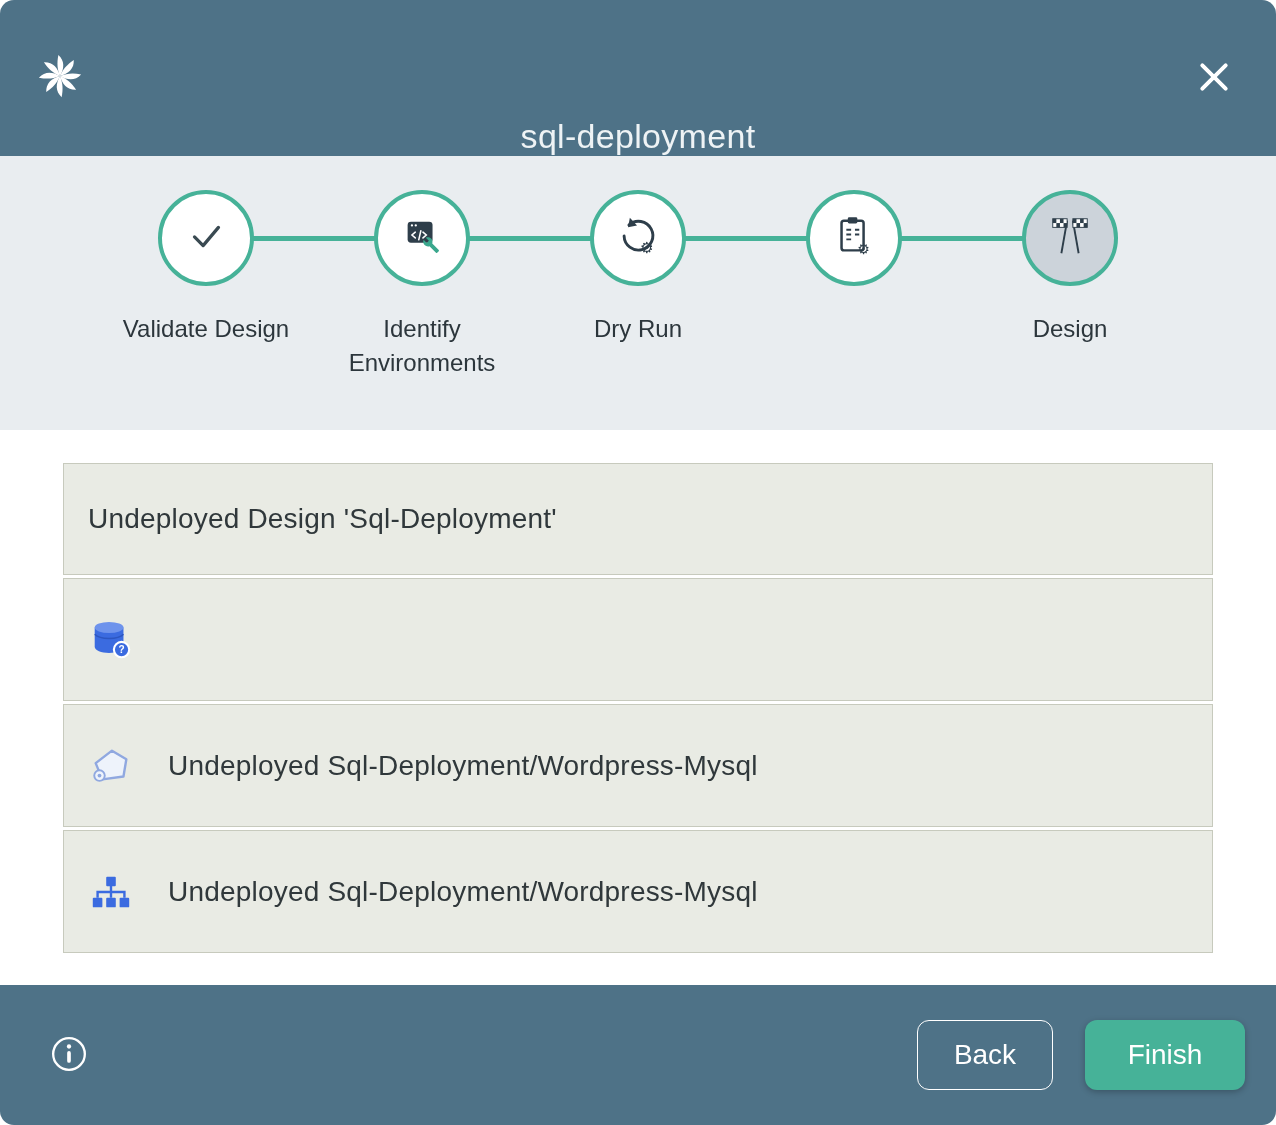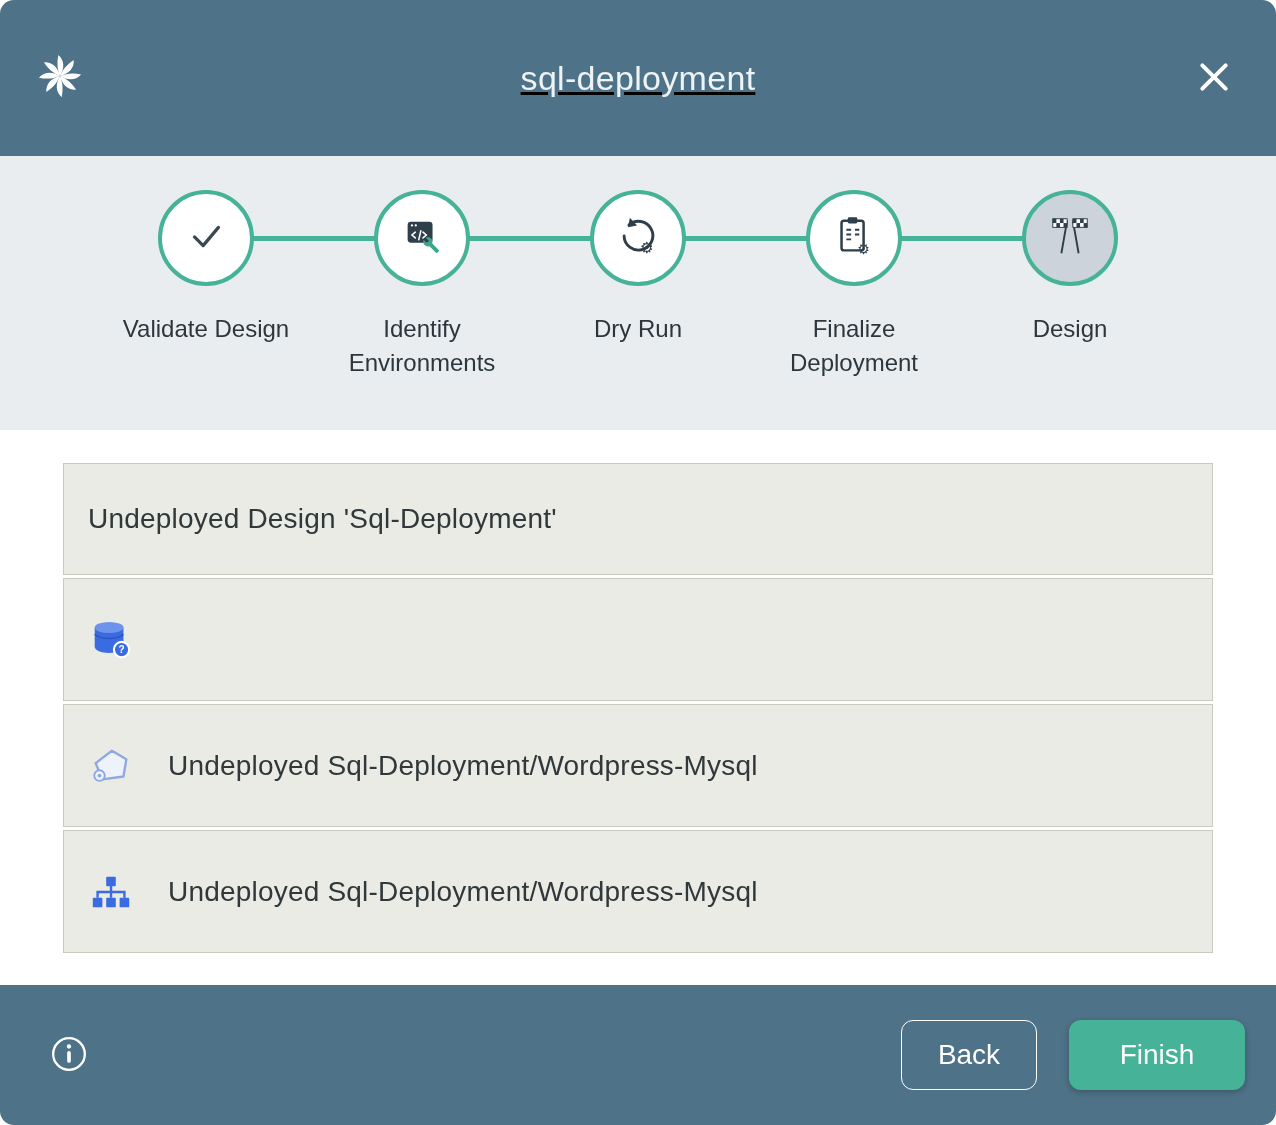--- a/index.html
+++ b/index.html
@@ -11,21 +11,21 @@
     --row-border:#c7cabd;
     --icon-blue:#3b6be0;
     --text-dark:#2c363c;
   }
   *{box-sizing:border-box;margin:0;padding:0;}
   html,body{width:1276px;height:1125px;}
   body{font-family:"Liberation Sans",sans-serif;background:#fff;}
   .modal{width:1276px;height:1125px;border-radius:14px;overflow:hidden;display:flex;flex-direction:column;background:#fff;}
 
   
-  .header{height:156px;background:var(--header-bg);position:relative;display:flex;align-items:center;justify-content:center;flex:0 0 auto;text-decoration:underline;}
+  .header{height:156px;background:var(--header-bg);position:relative;display:flex;align-items:flex-end;justify-content:center;flex:0 0 auto;}
   .header .logo{position:absolute;left:34px;top:50px;width:52px;height:52px;}
   .header .title{color:#eef3f5;font-size:34px;letter-spacing:.3px;}
   .header .close{position:absolute;right:40px;top:56px;width:44px;height:44px;background:none;border:none;cursor:pointer;}
 
   
   .stepper{height:274px;background:var(--stepper-bg);display:flex;justify-content:center;padding-top:34px;flex:0 0 auto;}
   .step{width:216px;position:relative;display:flex;flex-direction:column;align-items:center;}
   .step + .step::before{content:"";position:absolute;top:46px;left:-108px;width:216px;height:5px;background:var(--accent);}
   .circle{position:relative;z-index:1;width:96px;height:96px;border-radius:50%;border:4px solid var(--accent);background:#fff;display:flex;align-items:center;justify-content:center;cursor:pointer;}
   .step.active .circle{background:var(--active-fill);}
@@ -38,21 +38,21 @@
   .row.iconrow{height:123px;}
   .row .ricon{width:46px;height:46px;margin-right:34px;flex:0 0 auto;}
   .row .rtext{font-size:28px;color:#30383b;letter-spacing:.2px;}
 
   
   .footer{height:140px;background:var(--header-bg);display:flex;align-items:center;flex:0 0 auto;}
   .info-btn{margin-left:48px;width:42px;height:42px;background:none;border:none;cursor:pointer;}
   .footer .spacer{flex:1;}
   .btn{height:70px;border-radius:12px;font-size:28px;font-family:"Liberation Sans",sans-serif;cursor:pointer;}
   .btn-back{width:136px;background:transparent;border:1.5px solid #fff;color:#fff;margin-right:32px;}
-  .btn-finish{width:176px;background:var(--accent);border:none;color:#fff;margin-right:31px;box-shadow:0 2px 6px rgba(0,0,0,.25);}
+  .btn-finish{width:160px;background:var(--accent);border:none;color:#fff;margin-right:31px;box-shadow:0 2px 6px rgba(0,0,0,.25);}
 </style>
 </head>
 <body>
 
 <div class="modal">
 
   <div class="header">
     <span class="logo">
       <svg viewBox="0 0 48 48" width="52" height="52">
         <g fill="#ffffff">
@@ -122,21 +122,20 @@
       <div class="circle">
         <span>
           <svg viewBox="0 0 48 48" width="46" height="46">
             <rect x="11" y="8" width="23" height="31" rx="2.5" fill="none" stroke="#2e3e4a" stroke-width="2.6"></rect>
             <rect x="17.5" y="4.5" width="10" height="6.5" rx="1.5" fill="#2e3e4a"></rect>
             <path d="M16 17.5h5 M16 22.5h5 M16 27.5h5 M25 17.5h4.5 M25 22.5h4.5" stroke="#2e3e4a" stroke-width="2"></path>
             <text x="34" y="43" font-size="15" text-anchor="middle" fill="#2e3e4a" font-family="DejaVu Sans, sans-serif">⚙</text>
           </svg>
         </span>
       </div>
-      <div class="step-label">Finalize Deployment</div>
     </div>
 
     <div class="step active">
       <div class="circle">
         <span>
           <svg viewBox="0 0 48 48" width="46" height="46">
             <line x1="15" y1="42" x2="21" y2="8" stroke="#2e3e4a" stroke-width="2"></line>
             <line x1="33" y1="42" x2="27" y2="8" stroke="#2e3e4a" stroke-width="2"></line>
             <g>
               <rect x="6" y="6" width="15" height="9" fill="#fff" stroke="#2e3e4a" stroke-width="1"></rect>

